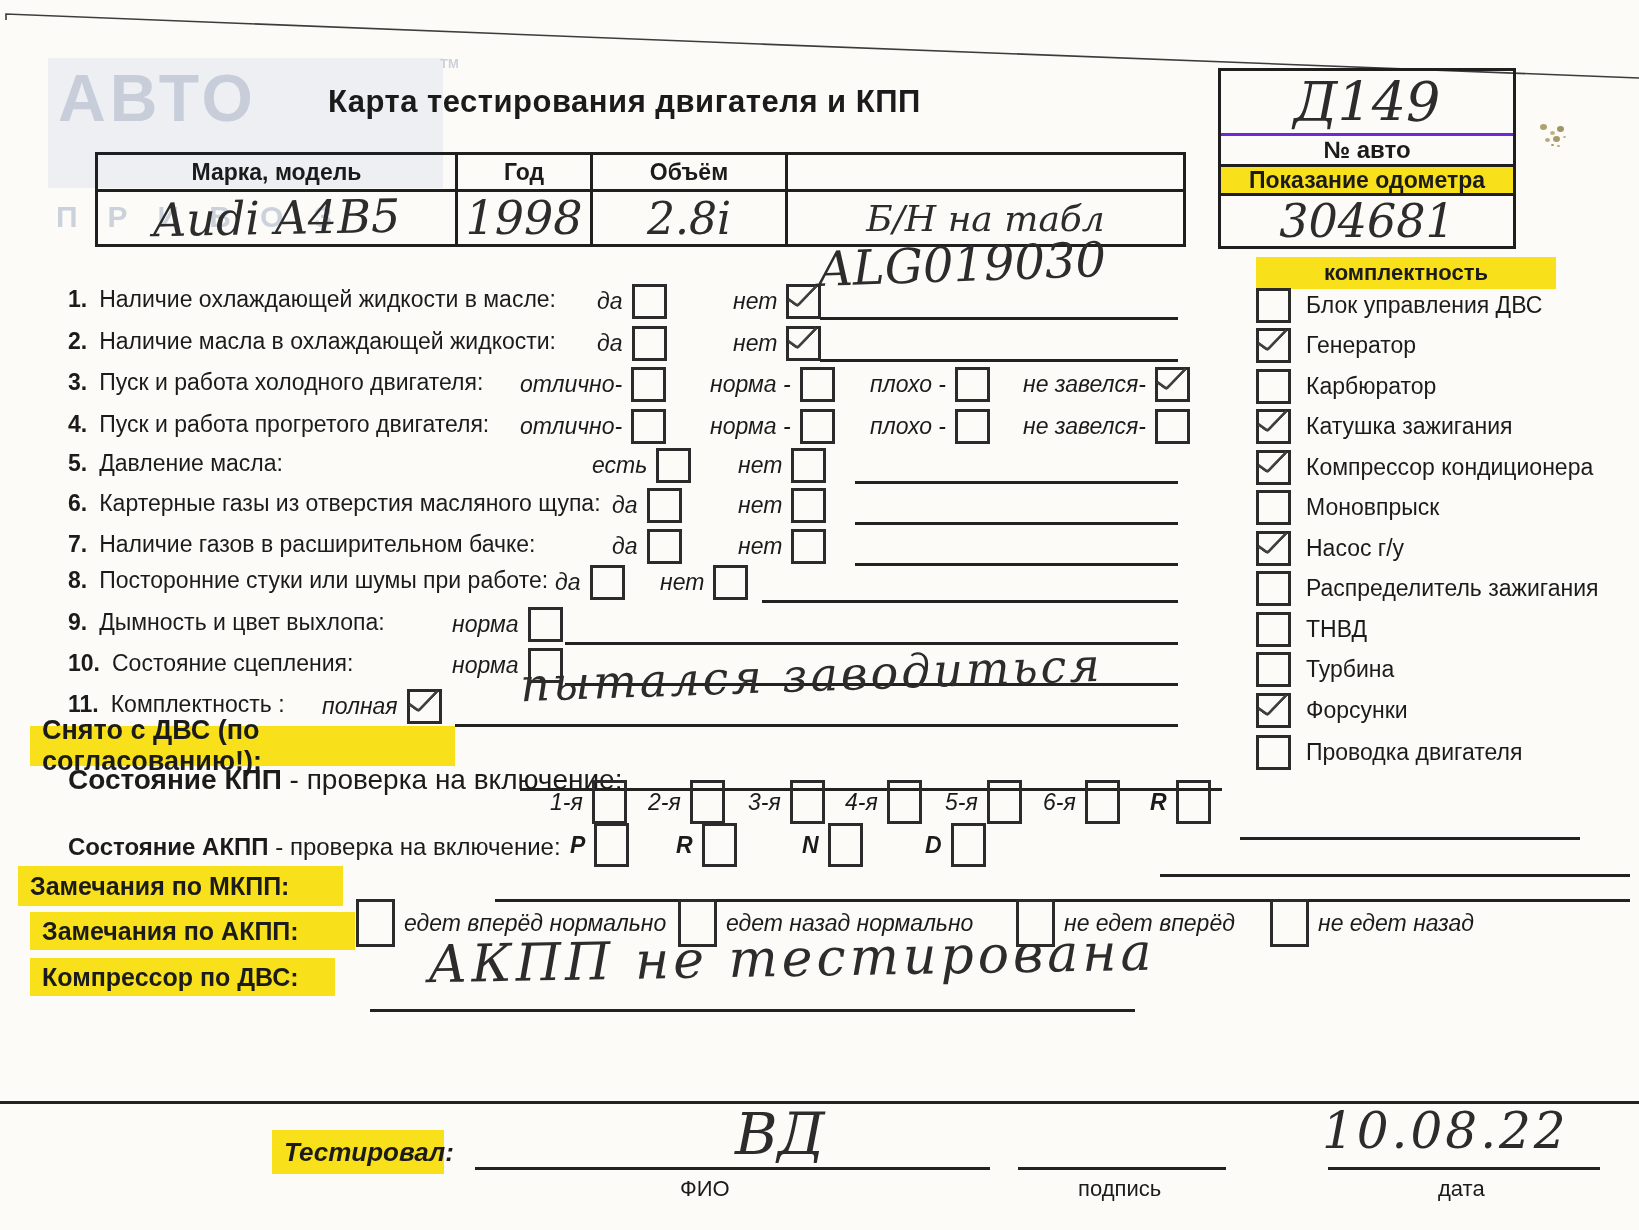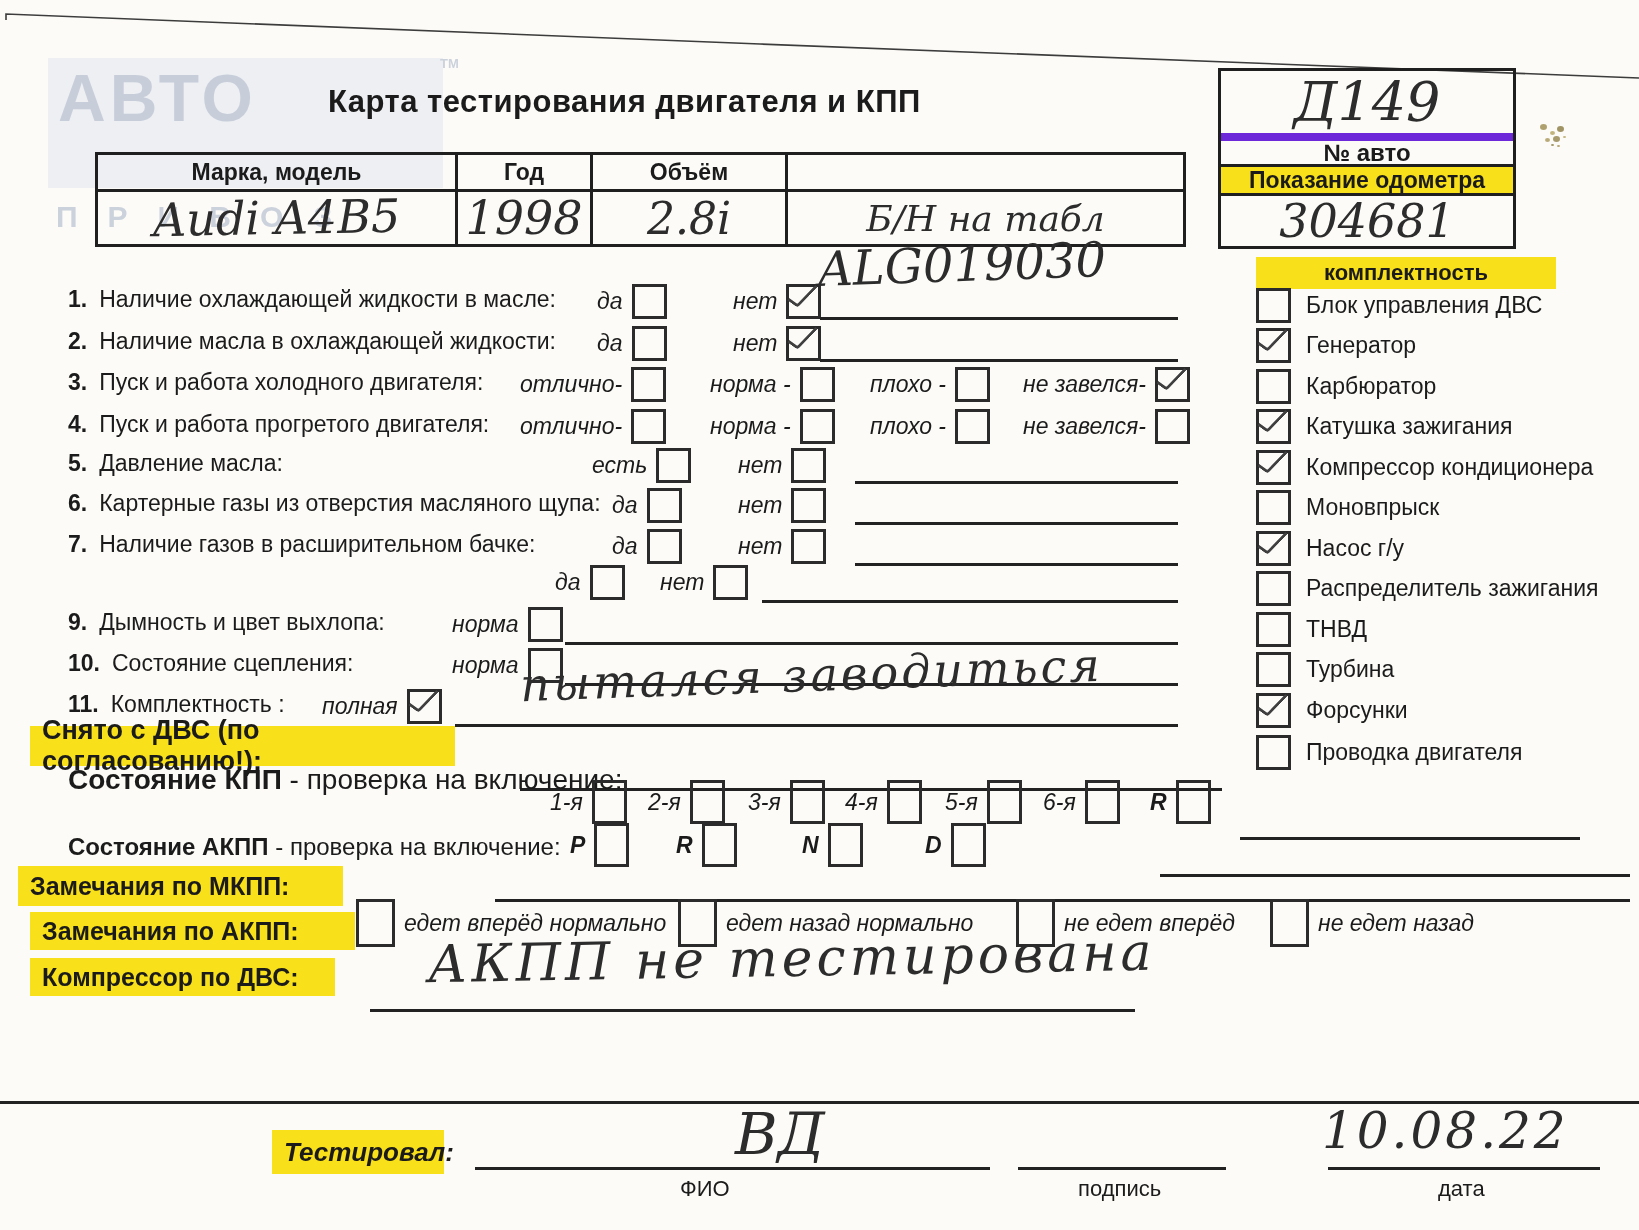--- a/index.html
+++ b/index.html
@@ -29,21 +29,21 @@
   .vcell{display:flex;align-items:center;justify-content:center;box-sizing:border-box;}
   .vcell.c1{width:360px;border-right:3px solid #1f1f1f;}
   .vcell.c2{width:135px;border-right:3px solid #1f1f1f;}
   .vcell.c3{width:195px;border-right:3px solid #1f1f1f;}
   .vcell.c4{flex:1;}
   .vhdr{font-size:23px;font-weight:bold;}
   
   .numbox{position:absolute;left:1218px;top:68px;width:292px;border:3px solid #1f1f1f;}
   .numbox .r{display:flex;align-items:center;justify-content:center;box-sizing:border-box;}
   .numbox .r1{height:62px;}
-  .numbox .r2{height:31px;border-top:8px solid #6d28d9;font-size:24px;font-weight:bold;}
+  .numbox .r2{height:31px;border-top:3px solid #6d28d9;font-size:24px;font-weight:bold;}
   .numbox .r3{height:29px;border-top:3px solid #1f1f1f;background:#f8e01a;font-size:23px;font-weight:bold;}
   .numbox .r4{height:53px;border-top:3px solid #1f1f1f;}
   
   .box{position:relative;display:inline-block;width:29px;height:29px;border:3px solid #2b2b2b;background:transparent;flex:none;}
   .box i{position:absolute;display:none;left:7px;top:-8px;width:10px;height:26px;
          border-right:3px solid #3f3f3f;border-bottom:3px solid #3f3f3f;
          transform:rotate(36deg) skewX(-8deg);border-radius:0 0 4px 0;}
   .box.checked i{display:block;}
   .box.tall{height:38px;}
   .box.tall2{width:33px;height:42px;}
@@ -260,20 +260,21 @@
   <div class="opt" style="left:612px;top:528px">
       <span class="olbl">да</span>
       <span class="box"></span>
     </div>
   <div class="opt" style="left:738px;top:528px">
       <span class="olbl">нет</span>
       <span class="box"></span>
     </div>
   <div class="wline" style="left:855px;top:563px;width:323px"></div>
 
+  <div class="q" style="top:567px"><b>8.</b><span>Посторонние стуки или шумы при работе:</span></div>
   <div class="opt" style="left:555px;top:564px">
       <span class="olbl">да</span>
       <span class="box"></span>
     </div>
   <div class="opt" style="left:660px;top:564px">
       <span class="olbl">нет</span>
       <span class="box"></span>
     </div>
   <div class="wline" style="left:762px;top:600px;width:416px"></div>
 

